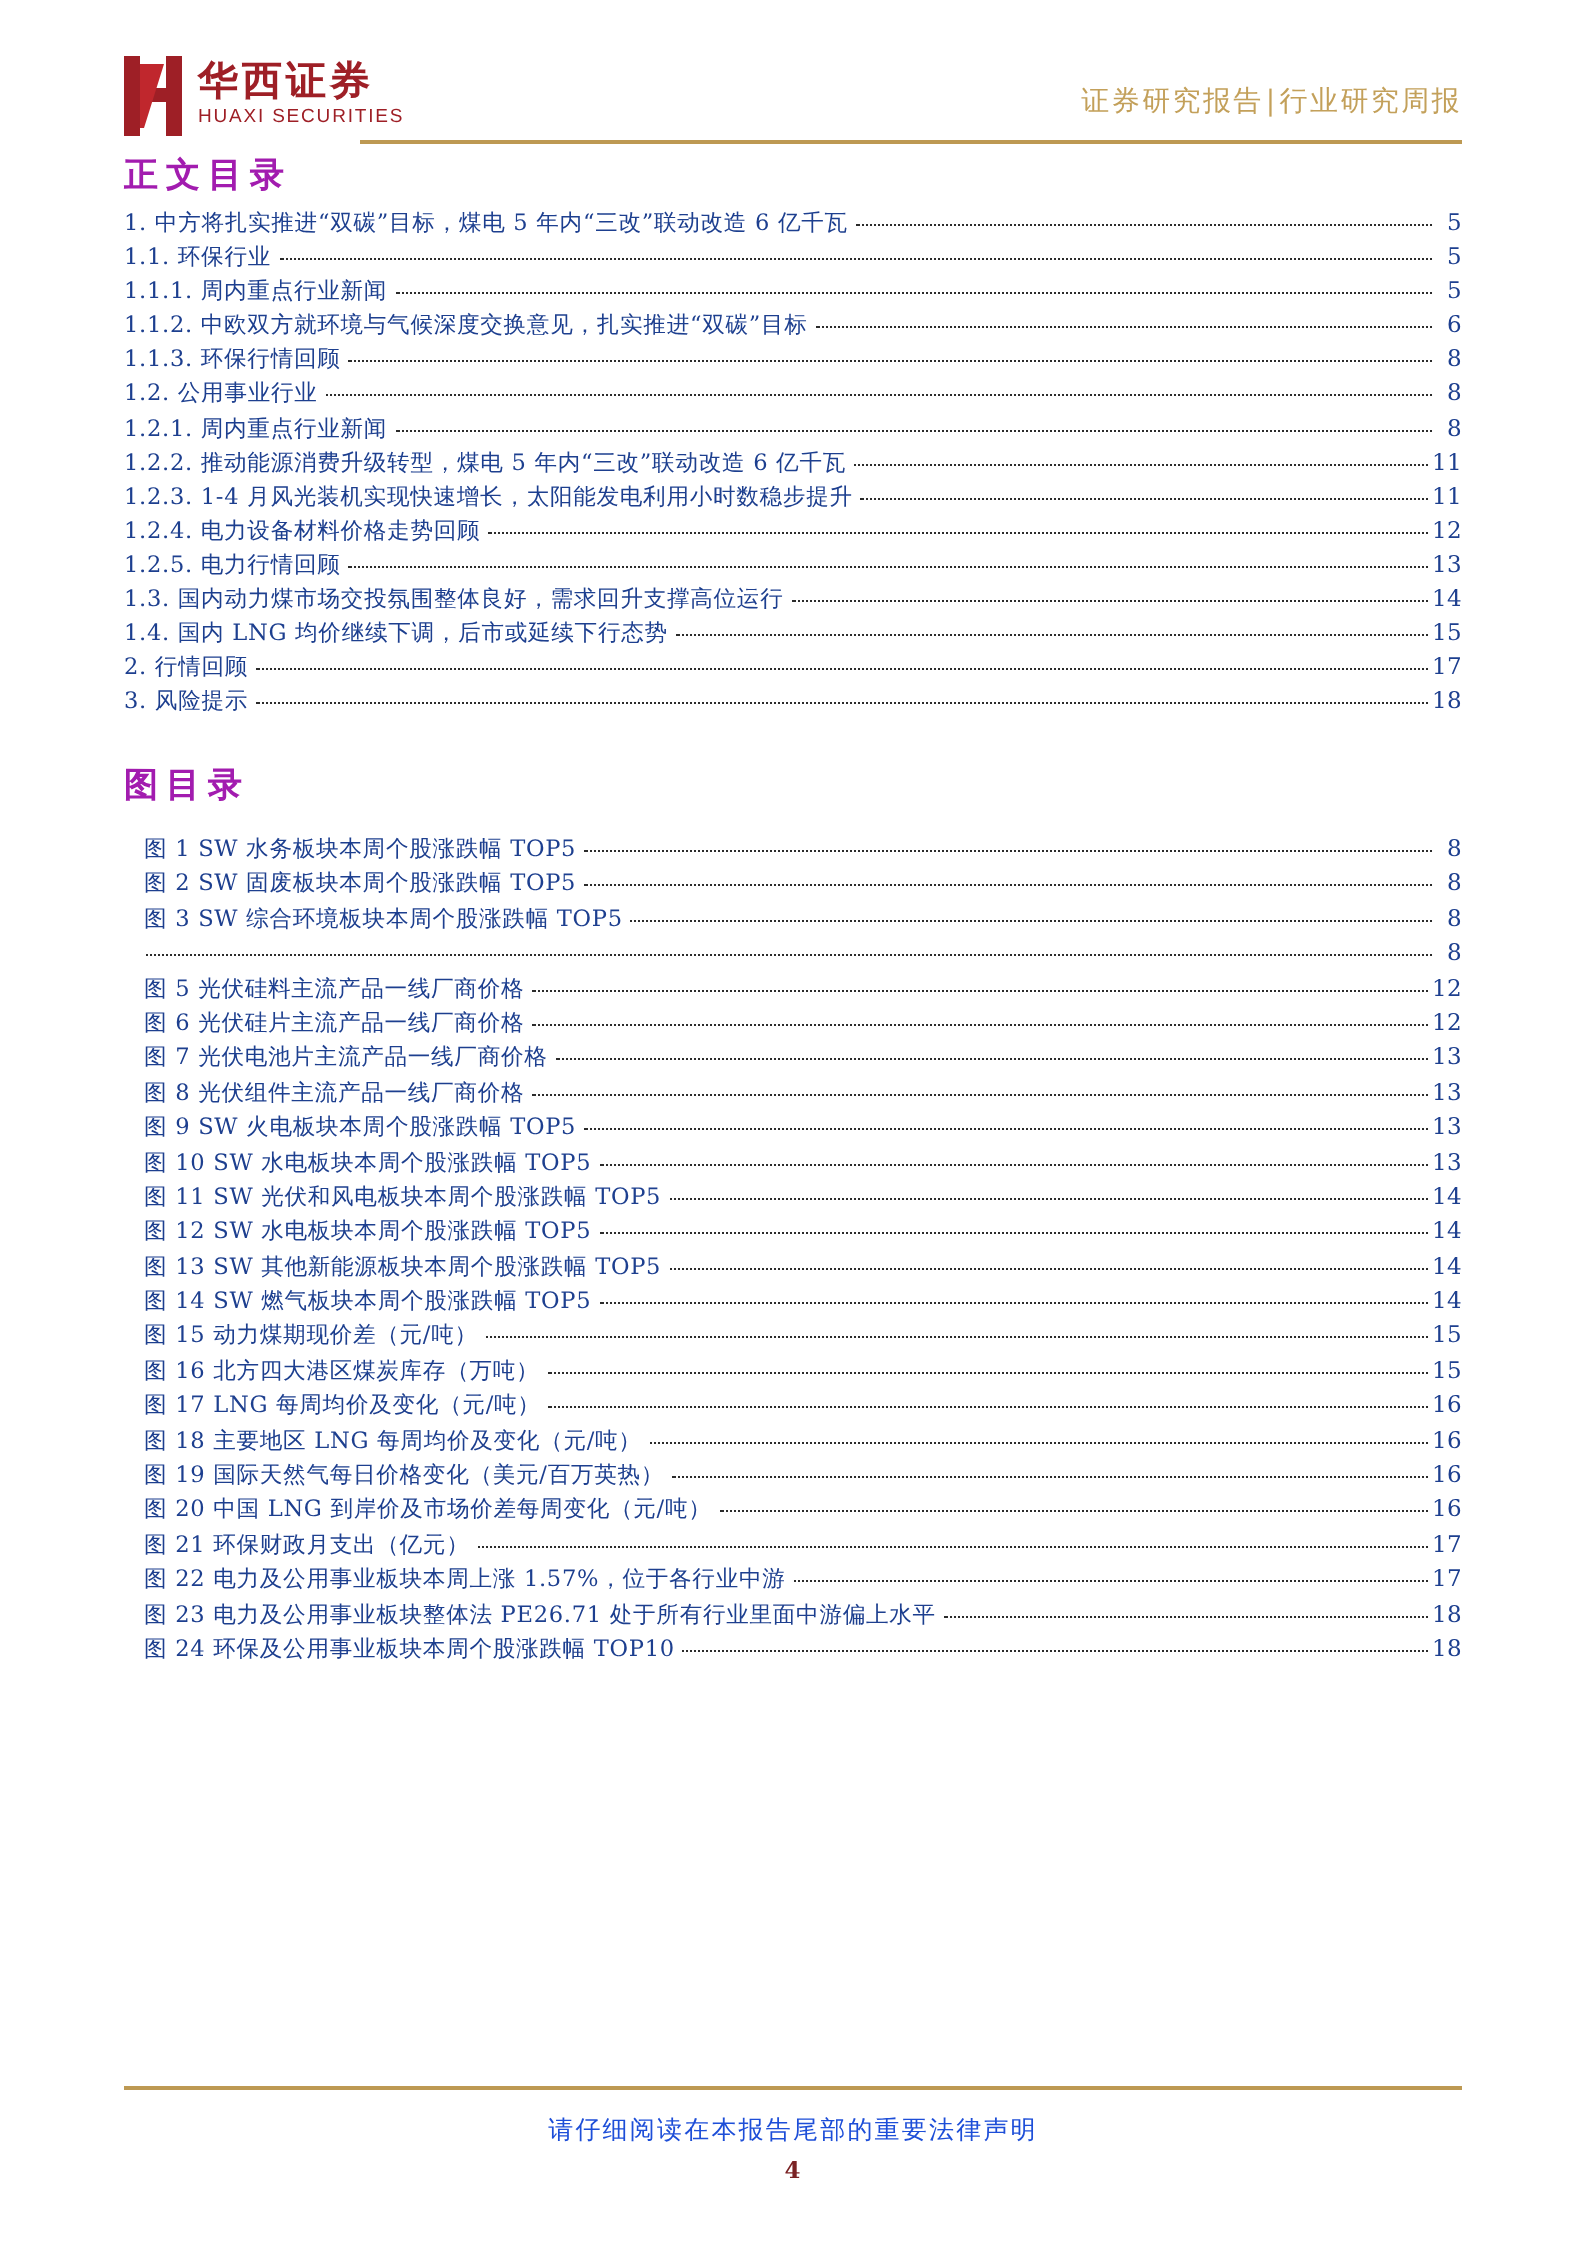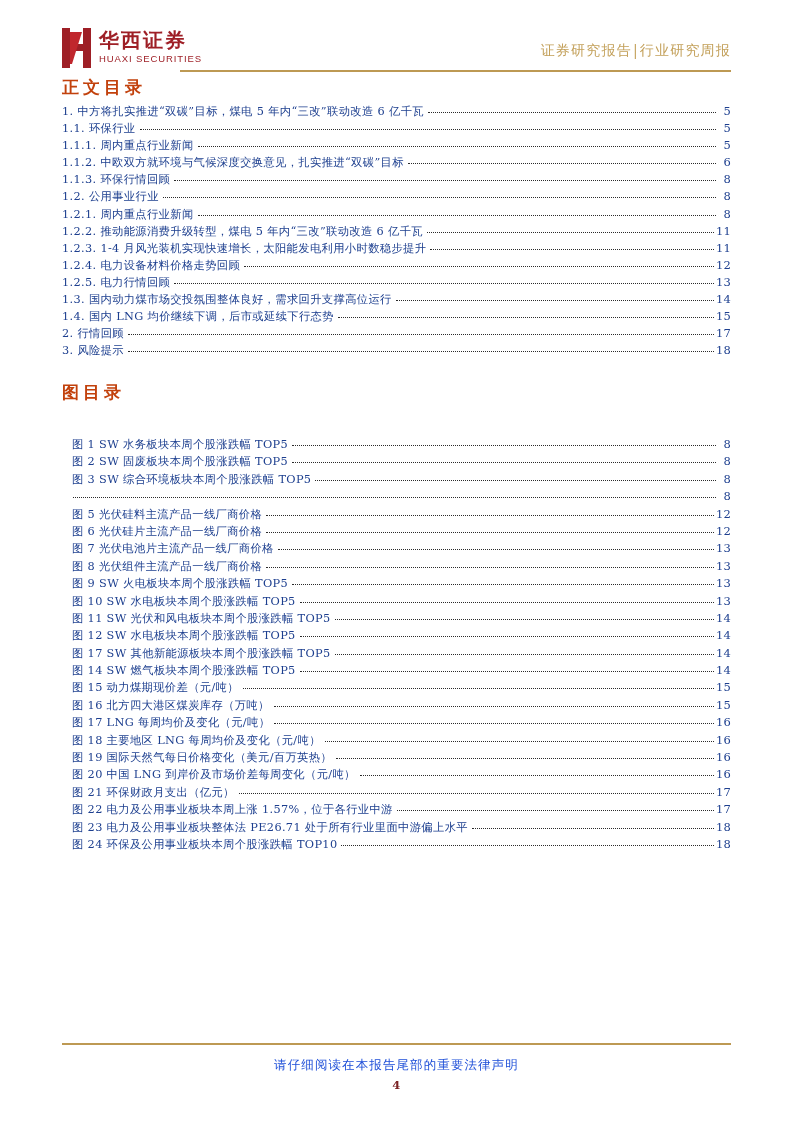--- a/index.html
+++ b/index.html
@@ -96,35 +96,35 @@
     background: #bd9953;
   }
 
   
   .section-heading {
     position: absolute;
     left: 62px;
     font-family: "DejaVu Serif", "Liberation Serif", serif;
     font-size: 17px;
     font-weight: 700;
-    color: #c2410c;
+    color: #a21caf;
     letter-spacing: 4px;
     white-space: nowrap;
   }
   #main-toc-heading { top: 76px; }
   #fig-toc-heading  { top: 381px; }
 
   
   .toc-list {
     position: absolute;
     left: 62px;
     width: 669px;
   }
   #main-toc-list { top: 103px; }
-  #fig-toc-list  { top: 436px; }
+  #fig-toc-list  { top: 416px; }
 
   .toc-row {
     display: flex;
     align-items: baseline;
     width: 100%;
     font-family: "DejaVu Serif", "Liberation Serif", serif;
     font-size: 11.3px;
     color: #1d3f8f;
     line-height: 17.1px;
     height: 17.1px;
@@ -365,21 +365,21 @@
         <span class="toc-label">图 11 SW 光伏和风电板块本周个股涨跌幅 TOP5</span>
         <span class="toc-leader"></span>
         <span class="toc-page">14</span>
       </div>
       <div class="toc-row">
         <span class="toc-label">图 12 SW 水电板块本周个股涨跌幅 TOP5</span>
         <span class="toc-leader"></span>
         <span class="toc-page">14</span>
       </div>
       <div class="toc-row">
-        <span class="toc-label">图 17 SW 其他新能源板块本周个股涨跌幅 TOP5</span>
+        <span class="toc-label">图 13 SW 其他新能源板块本周个股涨跌幅 TOP5</span>
         <span class="toc-leader"></span>
         <span class="toc-page">14</span>
       </div>
       <div class="toc-row">
         <span class="toc-label">图 14 SW 燃气板块本周个股涨跌幅 TOP5</span>
         <span class="toc-leader"></span>
         <span class="toc-page">14</span>
       </div>
       <div class="toc-row">
         <span class="toc-label">图 15 动力煤期现价差（元/吨）</span>

